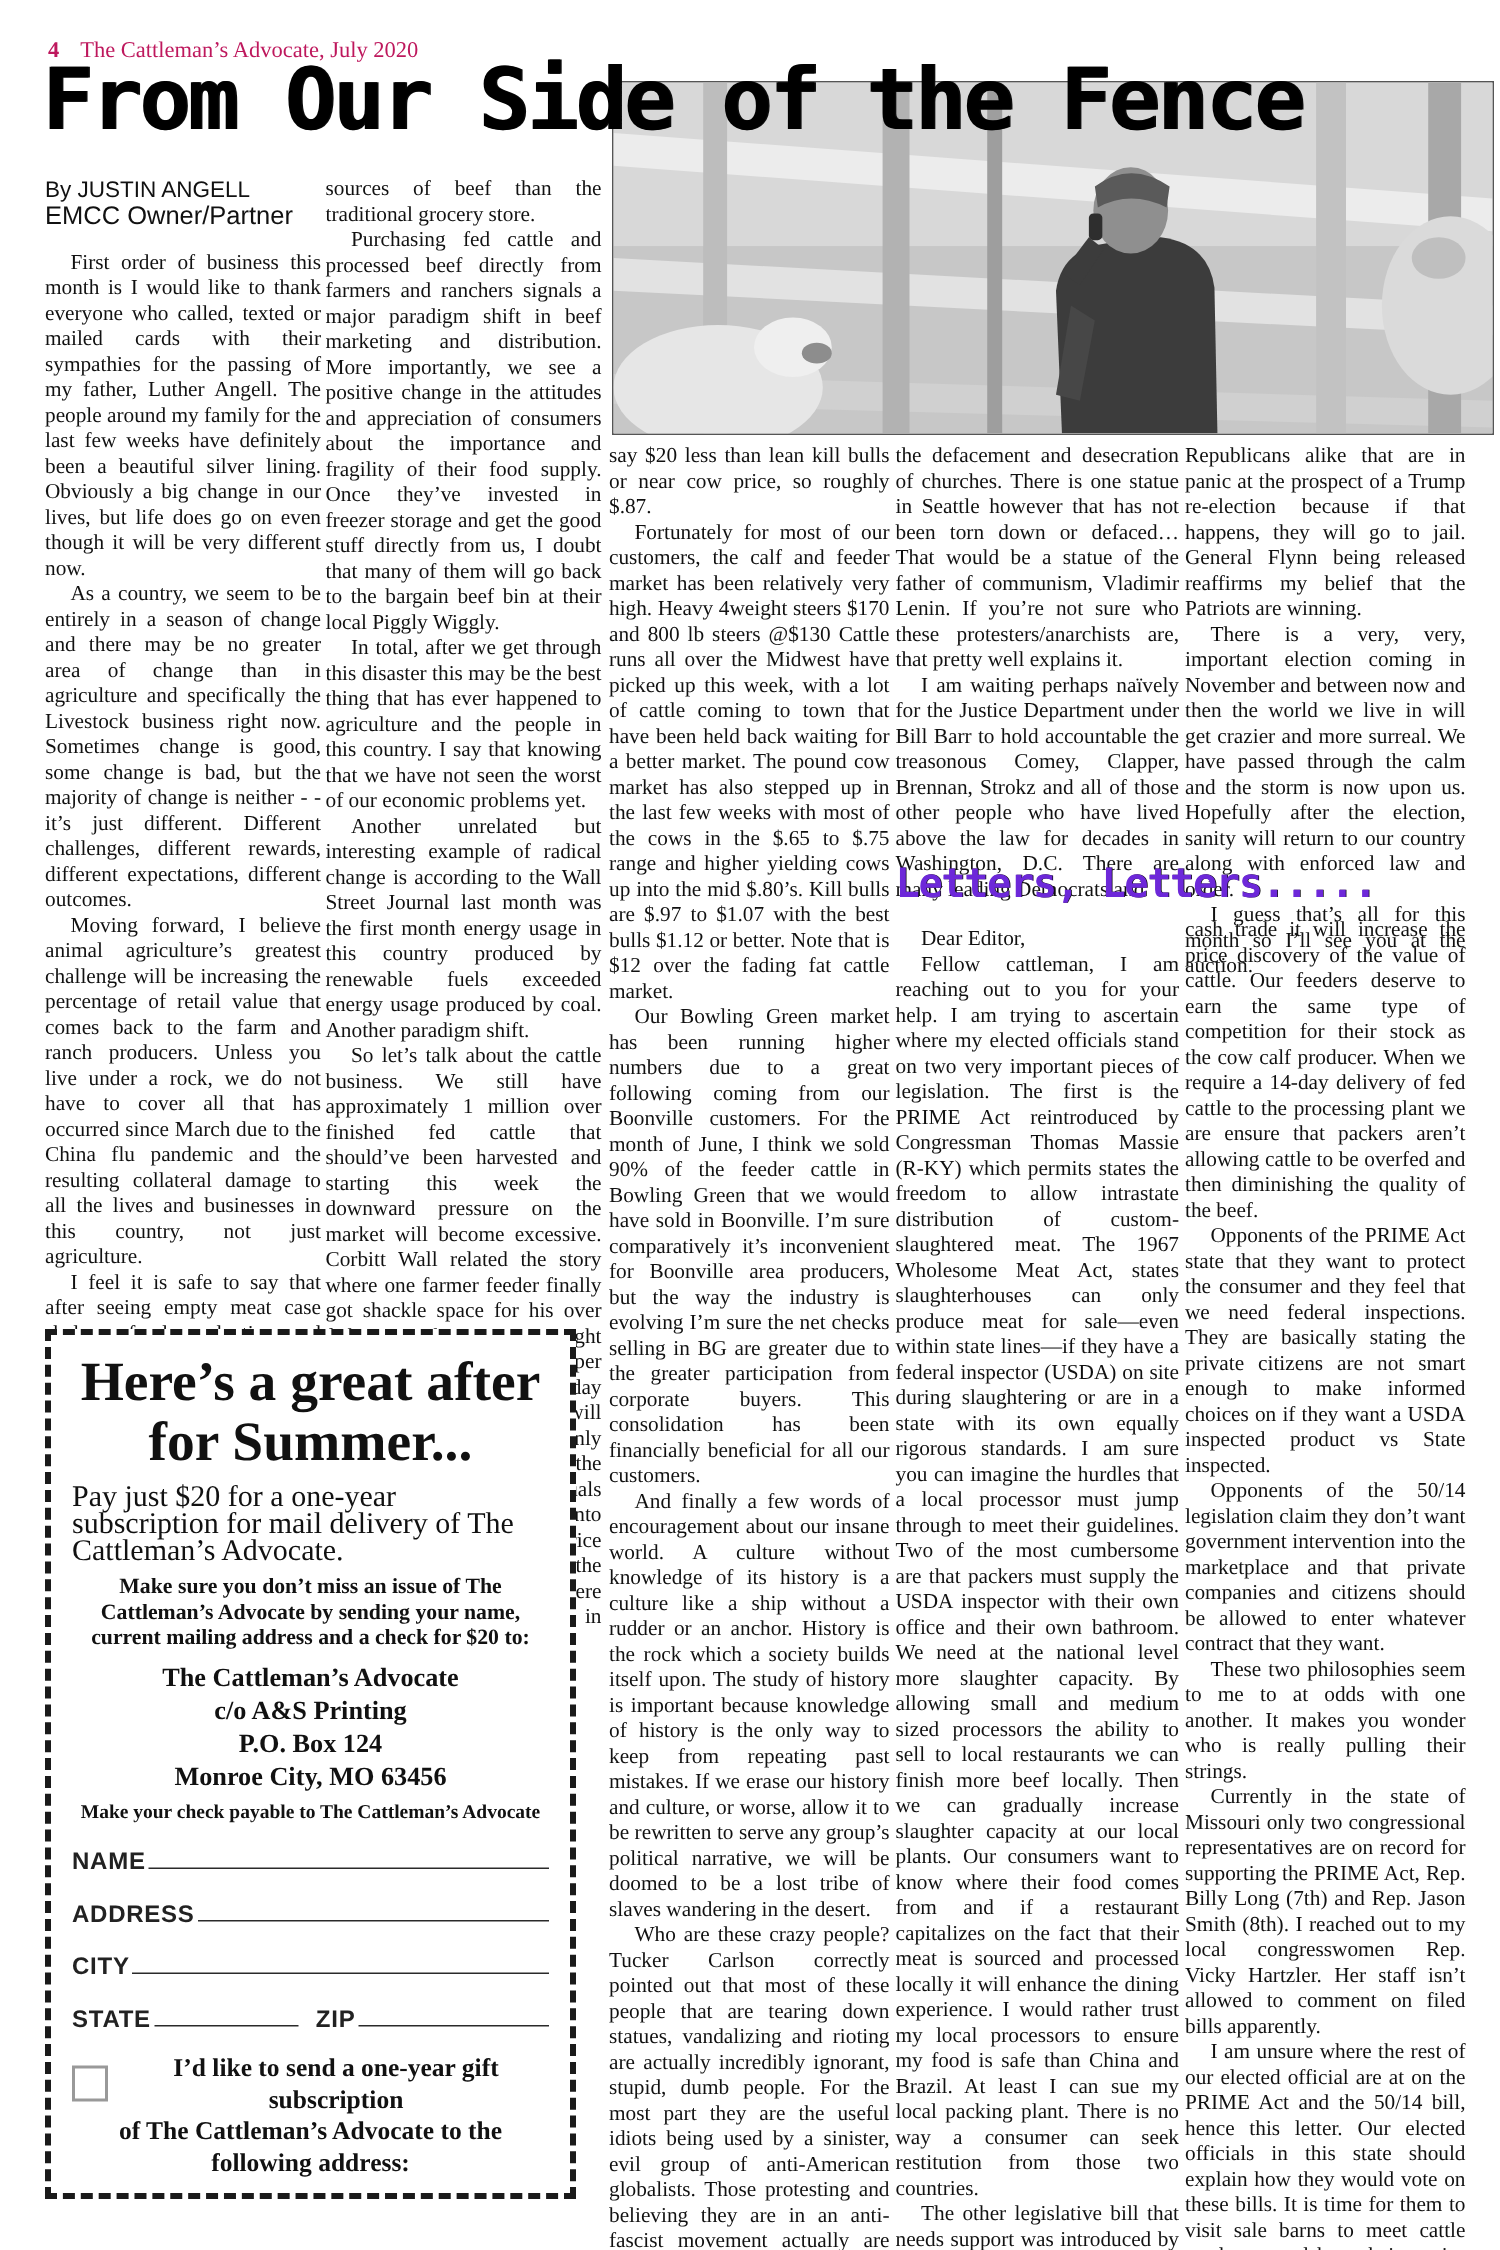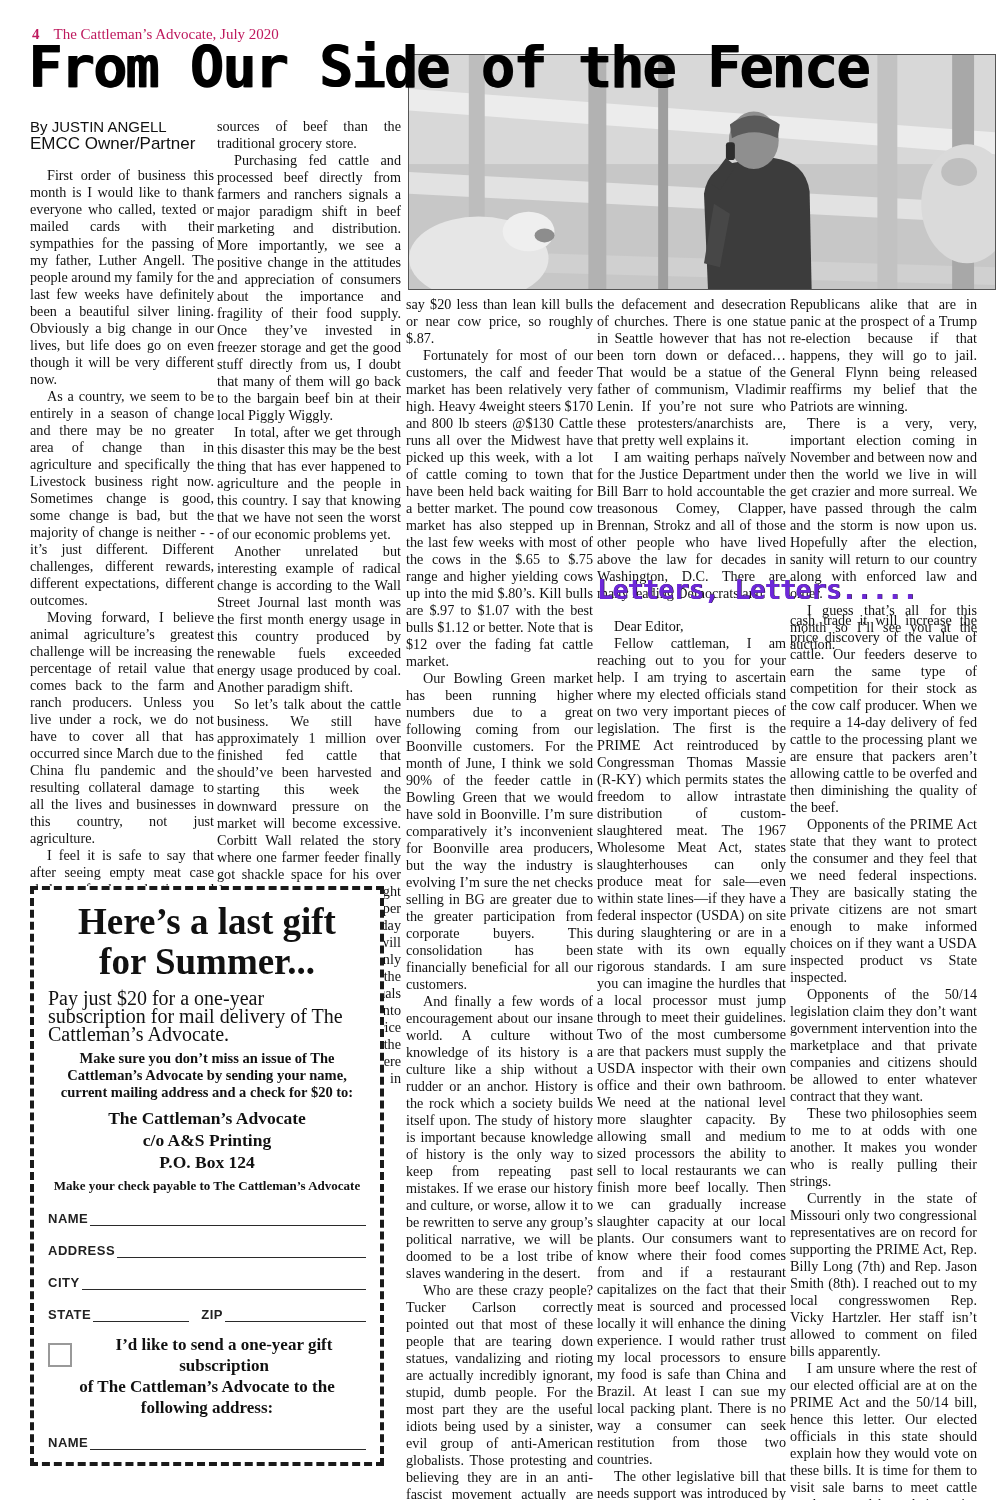--- a/index.html
+++ b/index.html
@@ -33,22 +33,22 @@
   .salutation{font-weight:normal;text-indent:17px;}
   
   .ad{position:absolute;left:30px;top:886px;width:354px;height:580px;box-sizing:border-box;
       border:4.5px dashed #1a1a1a;padding:12px 14px;z-index:2;background:#fff;overflow:hidden;}
   .ad-title{font-weight:bold;font-size:37px;line-height:1.08;text-align:center;letter-spacing:0;}
   .ad-pay{font-size:20px;line-height:18px;text-align:left;margin-top:7px;}
   .ad-make{font-weight:bold;font-size:14.5px;line-height:17px;text-align:center;margin-top:7px;}
   .ad-addr{font-weight:bold;font-size:17.5px;line-height:22px;text-align:center;margin-top:6px;}
   .ad-payable{font-weight:bold;font-size:13px;text-align:center;margin-top:5px;}
   .form{margin-top:6px;}
-  .frow{display:flex;align-items:flex-end;margin-top:17px;
-        font-family:"Liberation Sans",sans-serif;font-weight:bold;font-size:13px;
+  .frow{display:flex;margin-top:17px;
+        font-family:"Liberation Sans",sans-serif;font-weight:bold;font-size:16px;
         letter-spacing:0.5px;color:#222;}
   .fline{flex:1;border-bottom:1.4px solid #2a2a2a;height:12px;margin-left:2px;}
   .fline.short{flex:0 0 96px;margin-right:10px;}
   .ziplab{margin-left:2px;}
   .gift{margin-top:12px;font-weight:bold;font-size:17px;line-height:21px;text-align:center;}
   .gift .row1{display:flex;align-items:center;justify-content:center;gap:10px;}
   .chk{width:20px;height:20px;border:2px solid #999;background:#fff;flex:0 0 auto;}
 </style>
 </head>
 <body>
@@ -159,29 +159,30 @@
         <p>Opponents of the 50/14 legislation claim they don’t want government intervention into the marketplace and that private companies and citizens should be allowed to enter whatever contract that they want.</p>
         <p>These two philosophies seem to me to at odds with one another. It makes you wonder who is really pulling their strings.</p>
         <p>Currently in the state of Missouri only two congressional representatives are on record for supporting the PRIME Act, Rep. Billy Long (7th) and Rep. Jason Smith (8th). I reached out to my local congresswomen Rep. Vicky Hartzler. Her staff isn’t allowed to comment on filed bills apparently.</p>
         <p>I am unsure where the rest of our elected official are at on the PRIME Act and the 50/14 bill, hence this letter. Our elected officials in this state should explain how they would vote on these bills. It is time for them to visit sale barns to meet cattle producers and hear their stories and solicit their opinion. They need to get their hands dirty and have to listen to producers who are not affiliated with any organization or group.</p>
       </div>
 
   </div>
 
   <div class="ad">
     <div class="ad-title">
-      <div>Here’s a last gift</div>
+      <div>Here’s a great after</div>
       <div>for Summer...</div>
     </div>
     <div class="ad-pay">Pay just $20 for a one-year subscription for mail delivery of The Cattleman’s Advocate.</div>
     <div class="ad-make">Make sure you don’t miss an issue of The Cattleman’s Advocate by sending your name, current mailing address and a check for $20 to:</div>
     <div class="ad-addr">
       <div>The Cattleman’s Advocate</div>
       <div>c/o A&amp;S Printing</div>
       <div>P.O. Box 124</div>
+      <div>Monroe City, MO 63456</div>
     </div>
     <div class="ad-payable">Make your check payable to The Cattleman’s Advocate</div>
 
     <div class="form">
       <div class="frow">
         <span>NAME</span>
           <span class="fline"></span>
       </div>
       <div class="frow">
         <span>ADDRESS</span>

